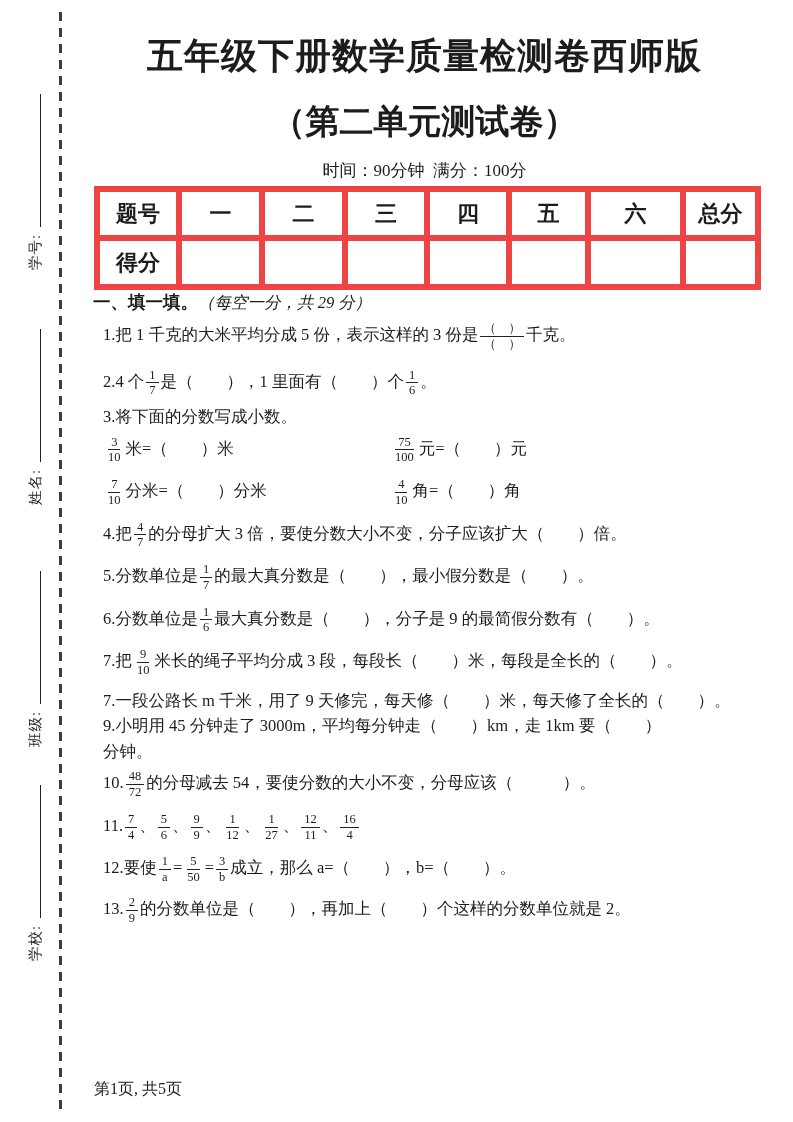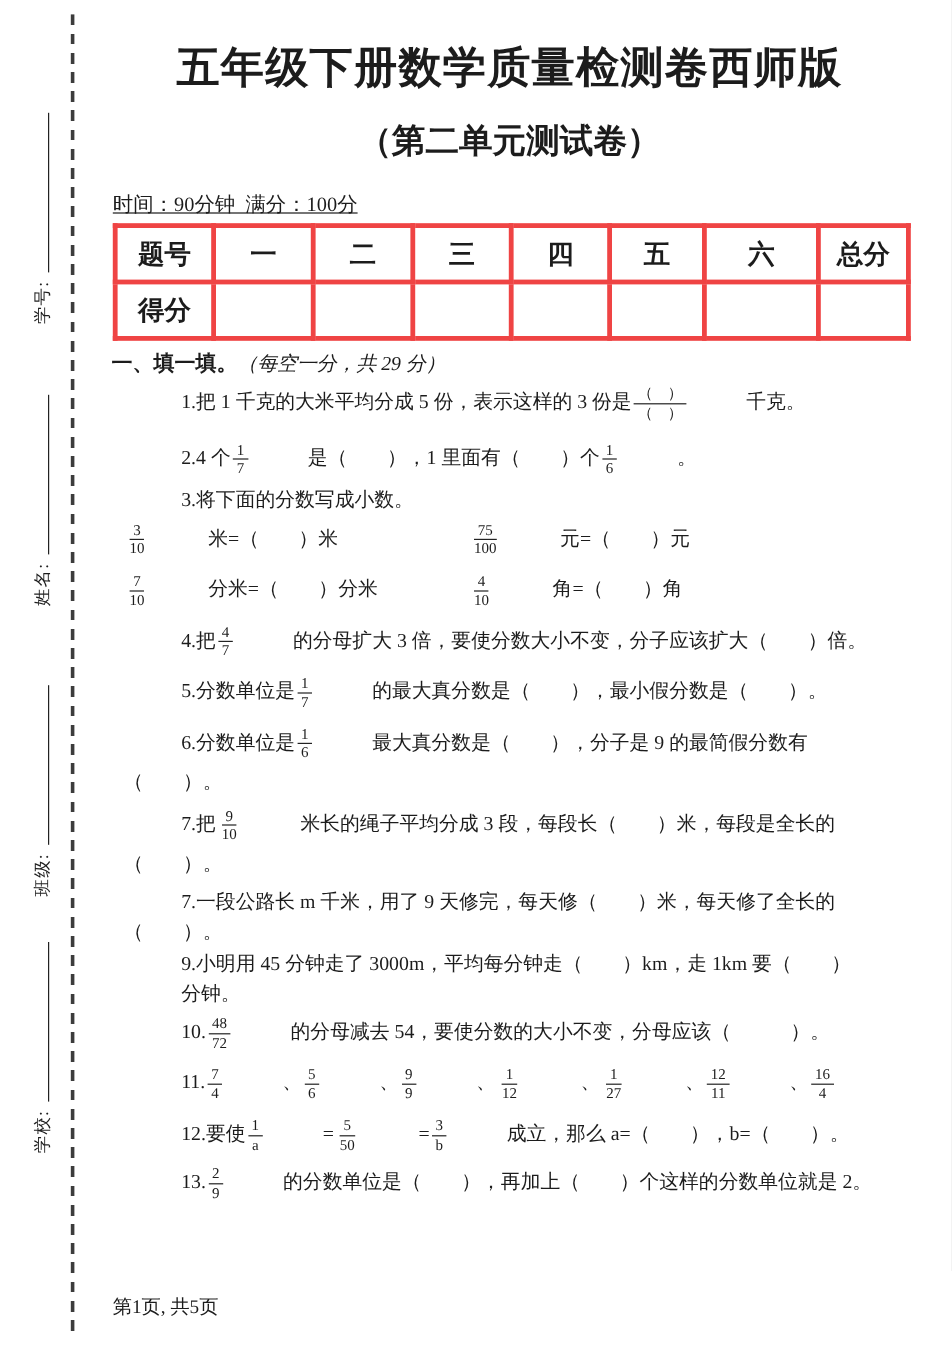--- a/index.html
+++ b/index.html
@@ -21,54 +21,54 @@
   .vg1{top:164px;} .vg2{top:399px;} .vg3{top:641px;} .vg4{top:855px;}
   .vlabel{font-size:14.5px;white-space:nowrap;letter-spacing:1px;}
   .vline{width:133px;border-bottom:1.7px solid #222;height:0;margin-bottom:4px;}
   
   .title{
     position:absolute;top:32px;left:94px;width:661px;text-align:center;
     font-size:36px;font-weight:700;letter-spacing:1px;white-space:nowrap;
   }
   .subtitle{
     position:absolute;top:99px;left:94px;width:661px;text-align:center;
-    font-size:28px;font-weight:700;white-space:nowrap;
+    font-size:34px;font-weight:700;white-space:nowrap;
   }
   .meta{
-    position:absolute;top:159px;left:94px;width:661px;text-align:left;
-    font-size:17px;white-space:pre-wrap;text-decoration:underline;
+    position:absolute;top:159px;left:94px;width:661px;text-align:center;
+    font-size:17px;white-space:pre-wrap;
   }
   
   .score-table{
     position:absolute;top:186px;left:94px;width:661px;
     border-collapse:collapse;table-layout:fixed;
   }
   .score-table td{
-    border:4px solid #ef4444;height:43px;text-align:center;
+    border:6px solid #ef4444;height:43px;text-align:center;
     font-size:22px;font-weight:600;padding:0;
   }
   
   .section-head{position:absolute;top:290px;left:93px;font-size:17.5px;white-space:pre-wrap;}
   .section-head .hb{font-weight:700;}
   .section-head .hn{font-style:italic;font-size:16.5px;}
   
   .questions{
     position:absolute;top:316px;left:103px;width:652px;
     font-size:16.5px;line-height:1.55;
   }
   .qline{margin:0 0 2px;}
   .qline:nth-child(1){margin-bottom:6px;}
   .qline:nth-child(2){margin-bottom:1px;}
   .qline:nth-child(3){margin-bottom:0;}
   .qline:nth-child(9){margin-bottom:5px;}
   .qline:nth-child(10),.qline:nth-child(11),.qline:nth-child(12),.qline:nth-child(15){margin-bottom:0;}
   .qline.has-frac{padding:1px 0;}
   .qcols{display:flex;}
   .qcol:first-child{width:287px;flex:none;}
-  .qt{white-space:pre-wrap;margin-left:48px;}
+  .qt{white-space:pre-wrap;}
   .frac{
     display:inline-flex;flex-direction:column;align-items:center;
     vertical-align:middle;margin:4px 2px;font-size:12.5px;line-height:1.18;
   }
   .frac .num{padding:0 3px;border-bottom:1.3px solid #222;white-space:pre;}
   .frac .den{padding:0 3px;white-space:pre;}
   
   .footer{
     position:absolute;top:1079px;left:94px;width:661px;text-align:left;
     font-size:16px;

